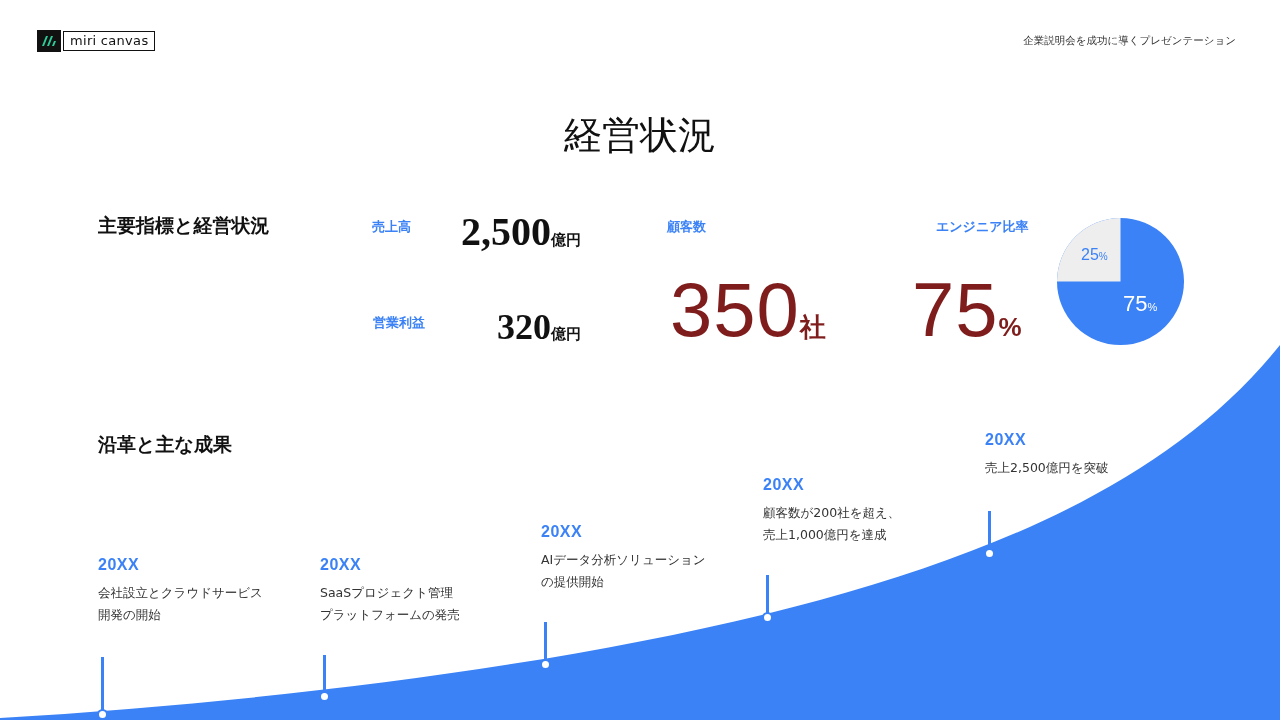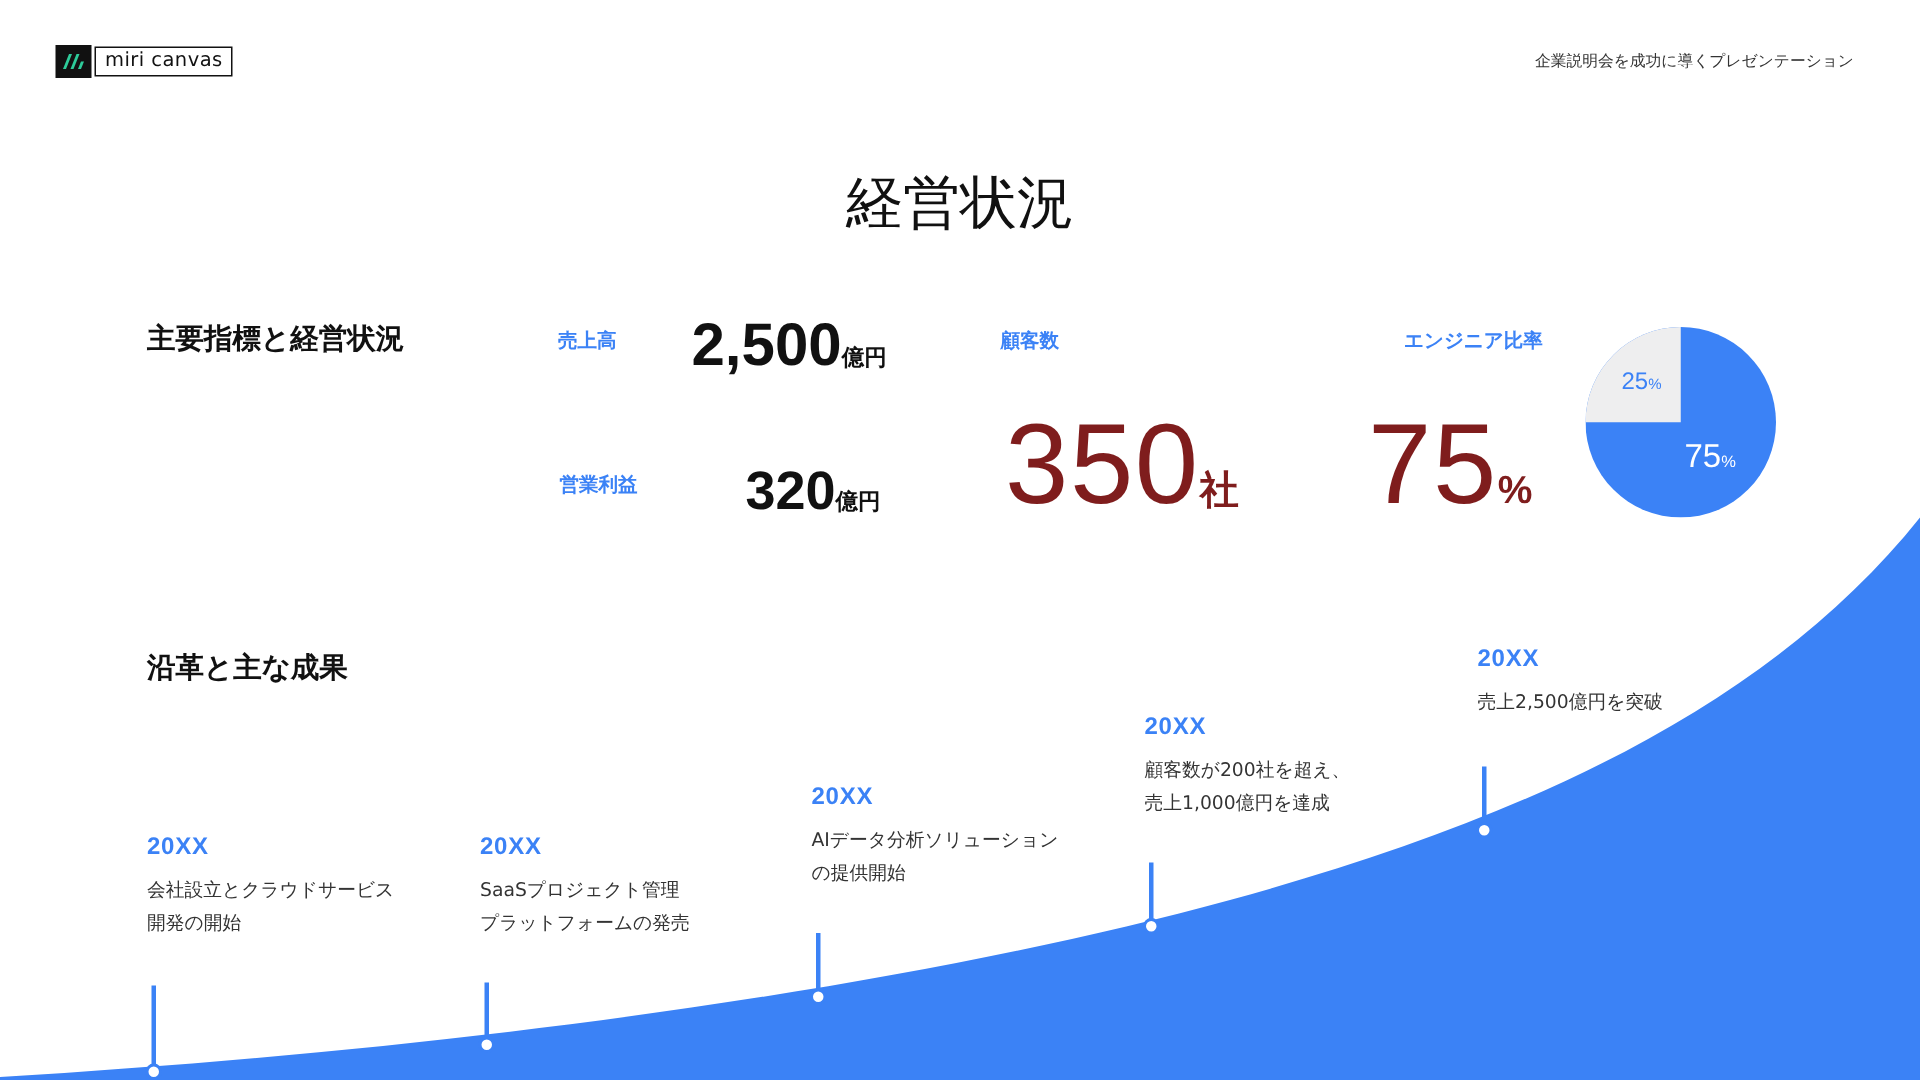--- a/index.html
+++ b/index.html
@@ -11,21 +11,21 @@
     }
     .abs { position: absolute; }
     
     .logo { left: 37px; top: 30px; display: flex; align-items: center; height: 22px; }
     .logo-mark { width: 24px; height: 22px; background: #111; display: flex; align-items: center; justify-content: center; }
     .logo-text { height: 18px; border: 1.5px solid #111; padding: 0 6px; margin-left: 2px; font-size: 13px; line-height: 18px; font-family: "DejaVu Sans", sans-serif; letter-spacing: 0.3px; }
     .top-subtitle { right: 44px; top: 34px; font-size: 10.5px; font-family: "DejaVu Serif", "Liberation Serif", serif; color: #333; }
     .page-title { left: 0; width: 1280px; top: 110px; text-align: center; font-family: "DejaVu Serif", "Liberation Serif", serif; font-size: 38px; font-weight: normal; color: #111; }
     .section-heading { font-size: 19px; font-weight: bold; color: #111; text-align: center; }
     .kpi-label { font-size: 13px; font-weight: bold; color: #3b82f6; }
-    .kpi-value { font-family: Liberation Sans, sans-serif; color: #111; white-space: nowrap; }
+    .kpi-value { font-family: Liberation Serif, serif; color: #111; white-space: nowrap; }
     .kpi-value .num { font-weight: bold; }
     .kpi-value .unit { font-weight: bold; font-size: 15px; }
     .big-value { font-family: "Liberation Sans", sans-serif; color: #7f1d1d; white-space: nowrap; }
     .big-value .num { font-size: 76px; font-weight: normal; letter-spacing: 1px; }
     .big-value .unit { font-size: 26px; font-weight: bold; }
     .pie { left: 1057px; top: 218px; width: 127px; height: 127px; }
     .pie-label { font-family: "Liberation Sans", sans-serif; }
     .curve { left: 0; top: 0; width: 1280px; height: 720px; pointer-events: none; }
     .tl-item { position: absolute; }
     .tl-year { font-family: "Liberation Sans", sans-serif; font-weight: bold; font-size: 16px; color: #3b82f6; letter-spacing: 0.5px; }

